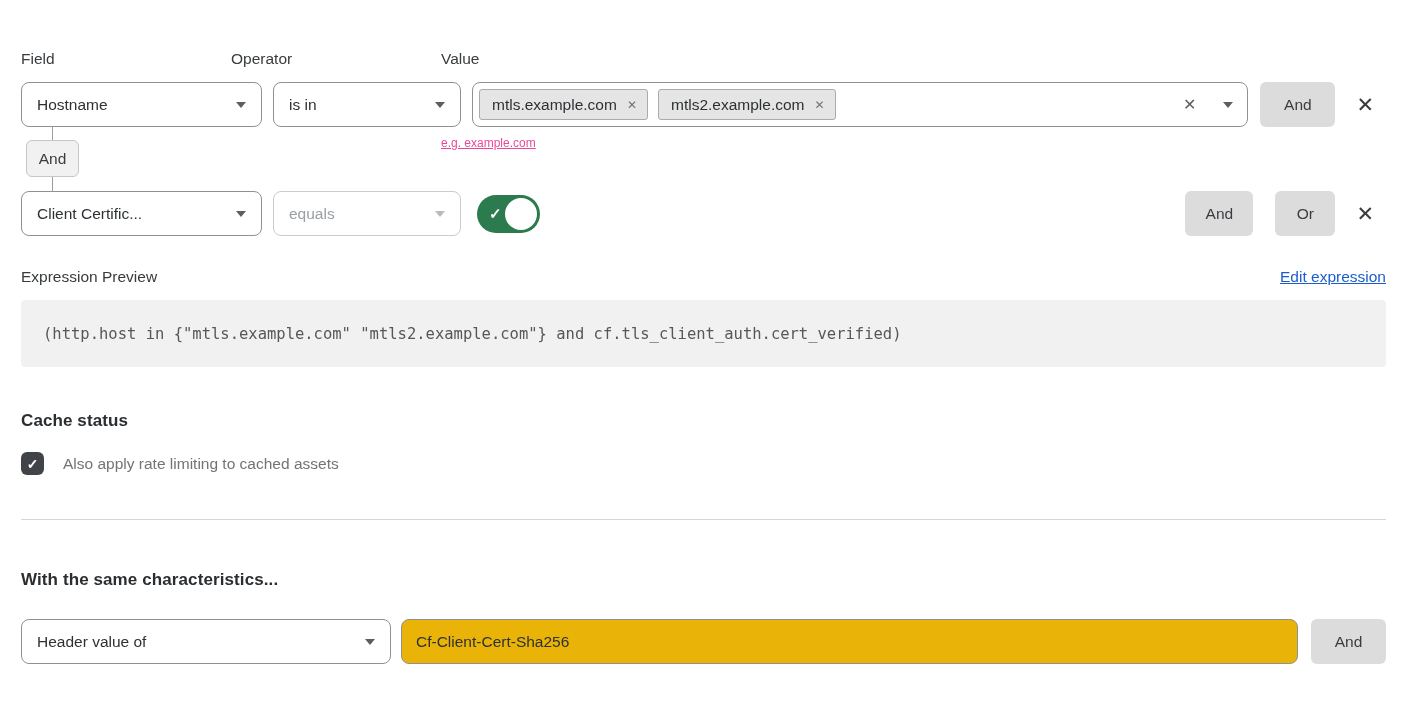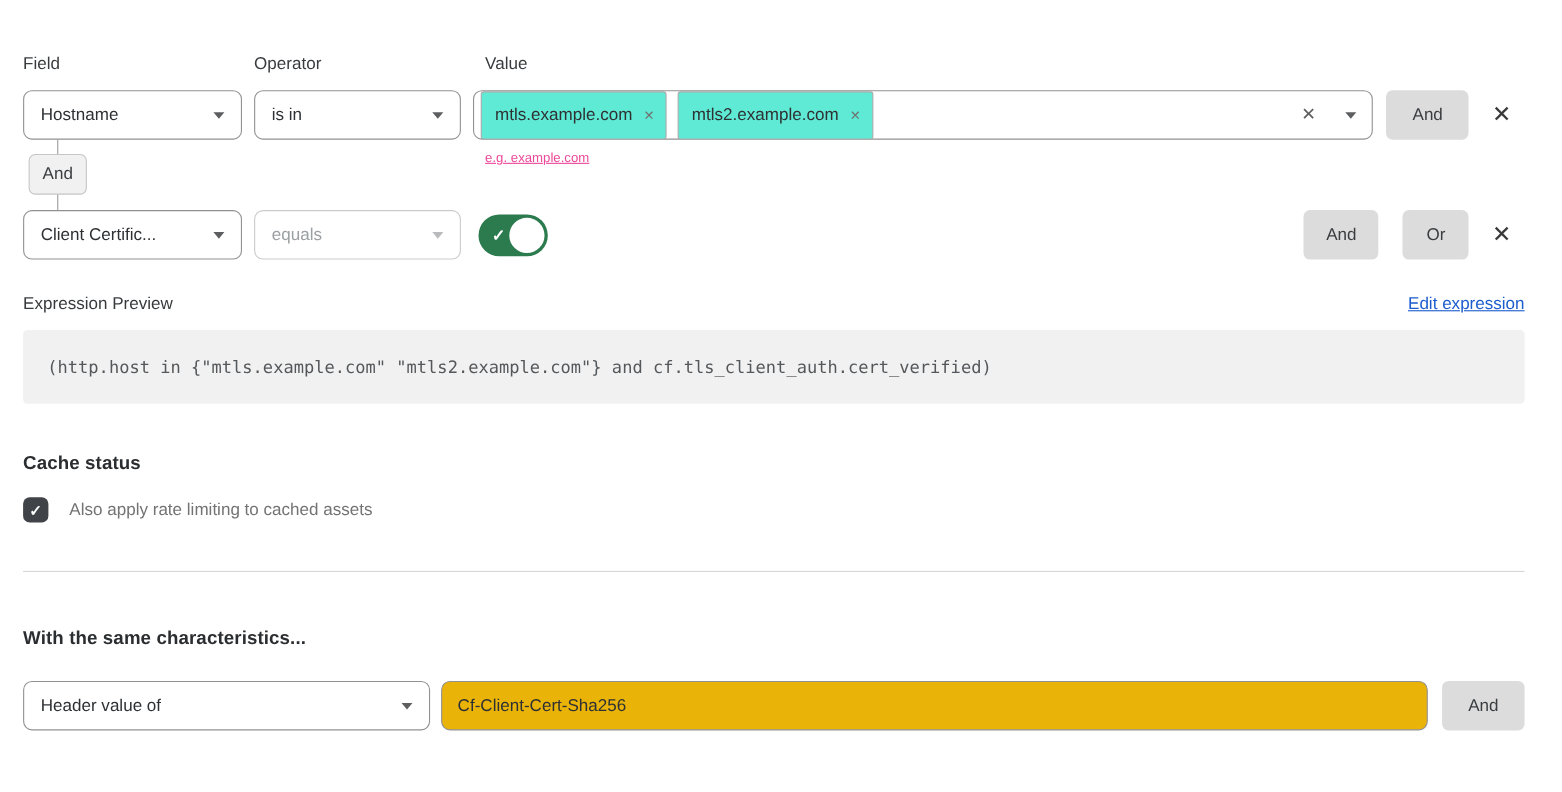--- a/index.html
+++ b/index.html
@@ -20,39 +20,39 @@
   .labels-row .lbl-value { flex: 1; }
 
   
   .cond-row { display: flex; align-items: center; }
   .row1 { margin-top: 14px; }
   .select {
     height: 45px; border: 1px solid #919191; border-radius: 8px; background: #fff;
     display: flex; align-items: center; justify-content: space-between;
     padding: 0 15px; font-size: 15.5px; color: #2e3134; cursor: pointer;
   }
-  .w-field { width: 199px; }
+  .w-field { width: 241px; }
   .w-op { width: 188px; margin-left: 11px; }
   .chevron {
     width: 0; height: 0; margin-left: 8px;
     border-left: 5.5px solid transparent; border-right: 5.5px solid transparent;
     border-top: 6.5px solid #5c5e60;
   }
   .select.disabled { border-color: #cbcbcb; color: #9aa0a3; cursor: default; }
   .select.disabled .chevron { border-top-color: #b9babb; }
 
   .value-box {
     flex: 1; margin-left: 11px; height: 45px;
     border: 1px solid #919191; border-radius: 8px;
     display: flex; align-items: center; padding: 0 14px 0 6px; background: #fff;
   }
   .tags { display: flex; gap: 10px; flex: 1; }
   .tag {
-    background: #5eead4; border: 1px solid #ababab; border-radius: 3px;
-    height: 44px; display: flex; align-items: center; gap: 10px;
+    background: #e5e5e5; border: 1px solid #ababab; border-radius: 3px;
+    height: 31px; display: flex; align-items: center; gap: 10px;
     padding: 0 10px 0 12px; font-size: 15.5px; color: #2e3134;
   }
   .tag-x { font-size: 12px; color: #727272; cursor: pointer; line-height: 1; }
   .clear-x { font-size: 16px; color: #5d5d5d; margin-right: 19px; cursor: pointer; line-height: 1; background: none; border: none; padding: 0; font-family: inherit; }
 
   .btn-gray {
     background: #dcdcdd; border: none; border-radius: 6px; height: 45px;
     min-width: 60px; padding: 0 22px; font-size: 15.5px; color: #3a3d3f;
     font-family: inherit; cursor: pointer;
   }

